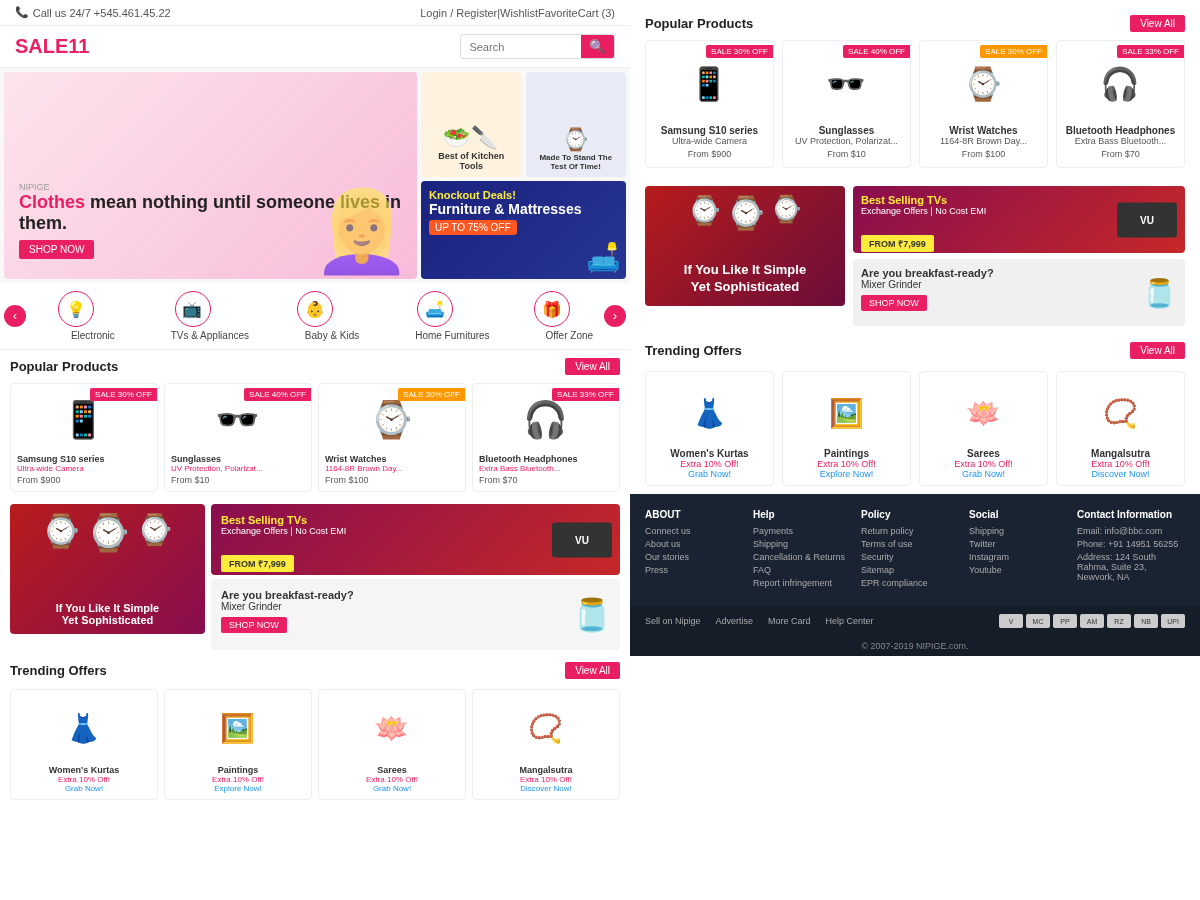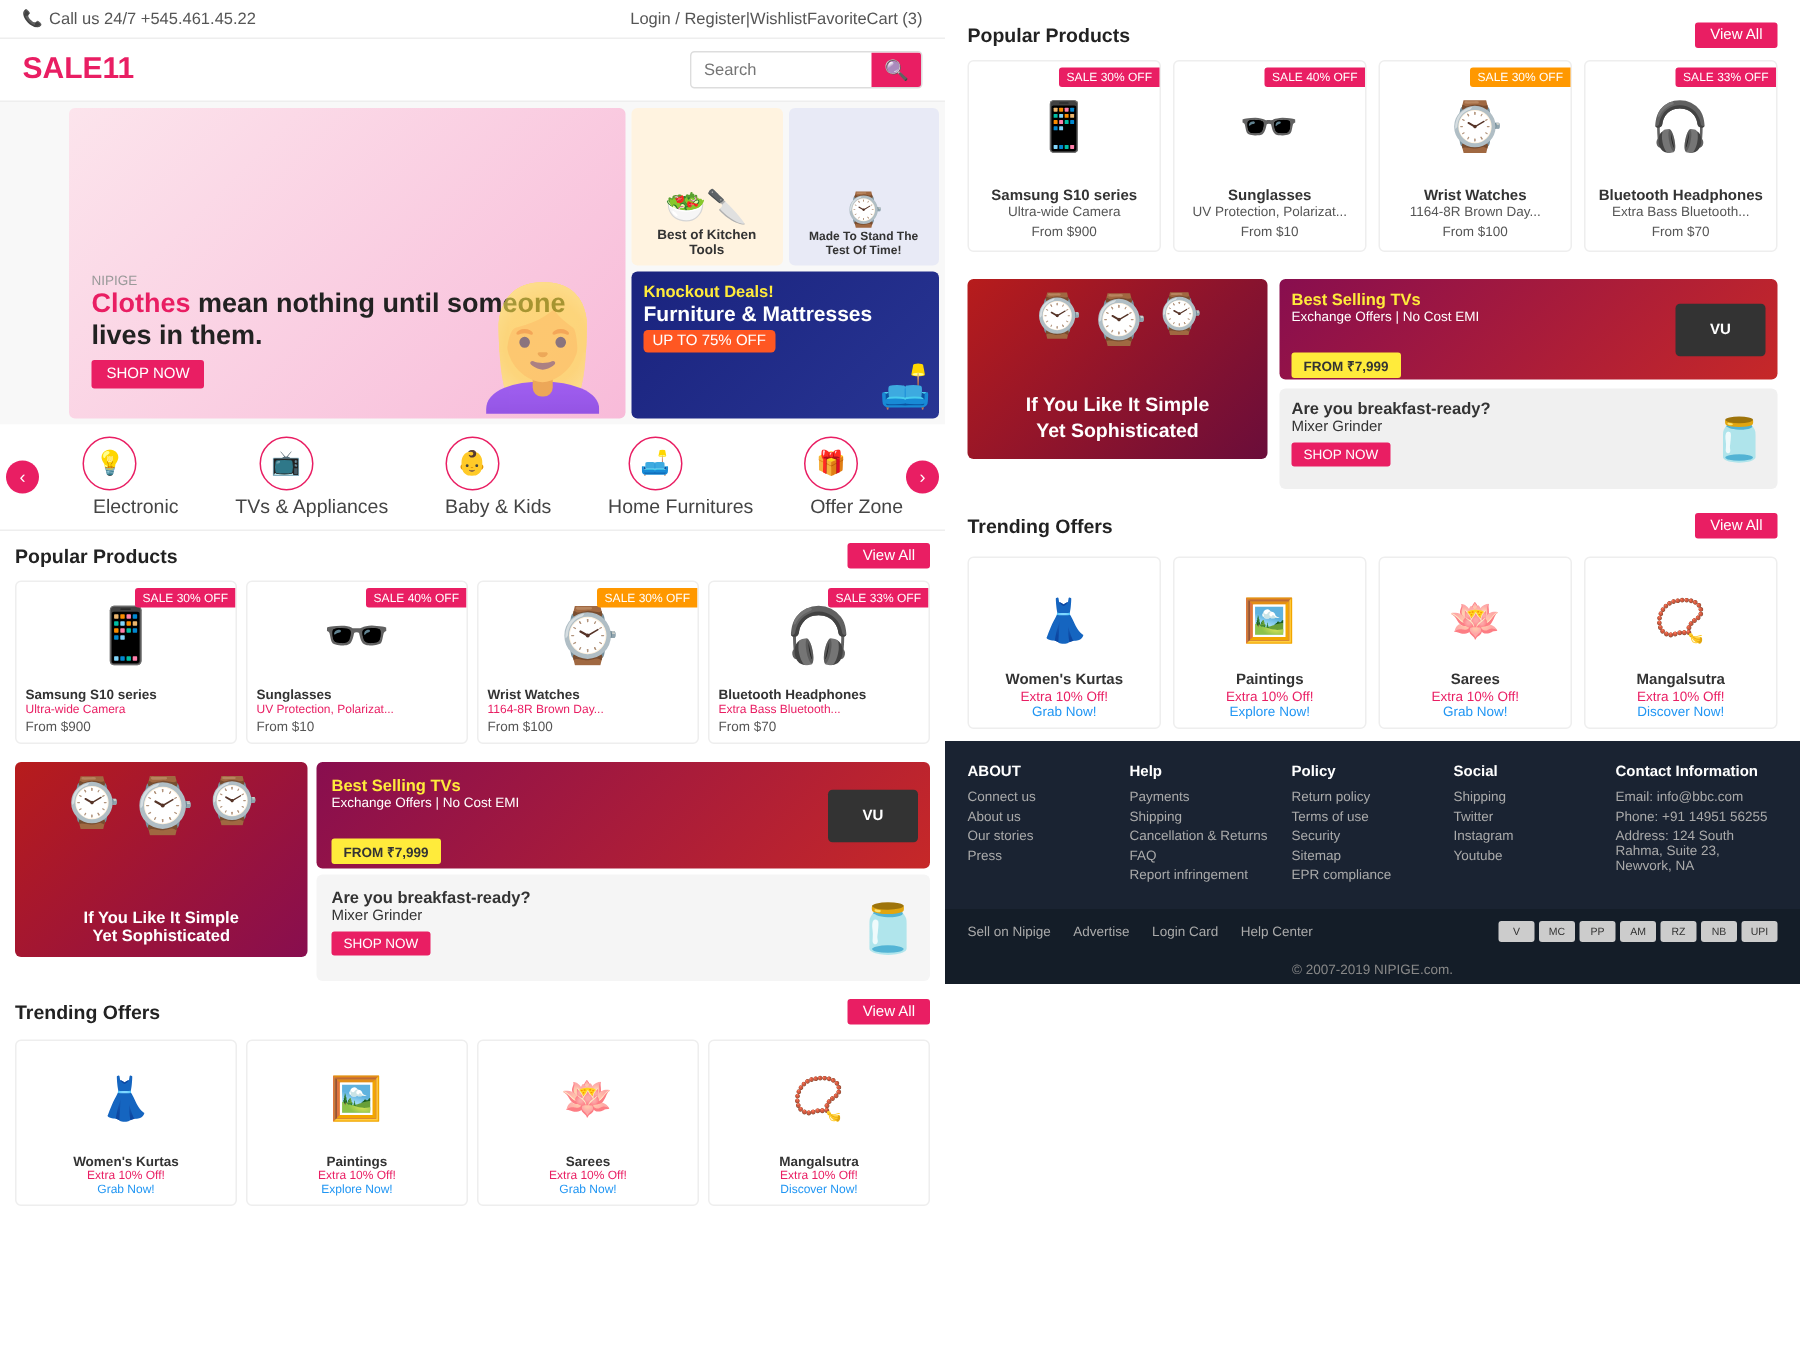--- a/index.html
+++ b/index.html
@@ -71,21 +71,20 @@
       padding: 4px;
       background: #f8f8f8;
       height: 215px;
     }
     .hero-main {
       flex: 1;
       background: linear-gradient(135deg, #fce4ec 0%, #f8bbd9 100%);
       position: relative;
       overflow: hidden;
       border-radius: 4px;
-      margin-left: 42px;
     }
     .hero-main-content {
       position: absolute;
       bottom: 20px;
       left: 15px;
     }
     .hero-brand { font-size: 9px; color: #999; }
     .hero-title { font-size: 18px; font-weight: bold; color: #222; line-height: 1.2; }
     .hero-title .highlight { color: #e91e63; }
     .hero-btn {
@@ -153,21 +152,21 @@
       display: flex; flex-direction: column; align-items: center; gap: 3px;
       cursor: pointer;
     }
     .cat-icon {
       width: 36px; height: 36px;
       border: 1.5px solid #e91e63;
       border-radius: 50%;
       display: flex; align-items: center; justify-content: center;
       font-size: 16px;
     }
-    .cat-label { font-size: 13px; color: #444; padding-left: 34px; }
+    .cat-label { font-size: 10px; color: #444; padding-left: 34px; }
 
     
     .section-header {
       display: flex; align-items: center; justify-content: space-between;
       padding: 8px 10px 4px;
     }
     .section-title { font-size: 13px; font-weight: bold; color: #222; }
     .view-all-btn {
       background: #e91e63; color: #fff; border: none;
       padding: 3px 10px; font-size: 10px; cursor: pointer; border-radius: 2px;
@@ -673,21 +672,21 @@
         <span class="footer-link">Phone: +91 14951 56255</span>
         <span class="footer-link">Address: 124 South Rahma, Suite 23, Newvork, NA</span>
       </div>
     </div>
   </div>
 
   <div class="footer-bottom">
     <div class="footer-bottom-links">
       <a style="color:#aaa;font-size:9px;cursor:pointer;">Sell on Nipige</a>
       <a style="color:#aaa;font-size:9px;cursor:pointer;">Advertise</a>
-      <a style="color:#aaa;font-size:9px;cursor:pointer;">Login Card</a>
+      <a style="color:#aaa;font-size:9px;cursor:pointer;">More Card</a>
       <a style="color:#aaa;font-size:9px;cursor:pointer;">Help Center</a>
     </div>
     <div class="payment-icons">
       <div class="payment-icon">V</div>
       <div class="payment-icon">MC</div>
       <div class="payment-icon">PP</div>
       <div class="payment-icon">AM</div>
       <div class="payment-icon">RZ</div>
       <div class="payment-icon">NB</div>
       <div class="payment-icon">UPI</div>

